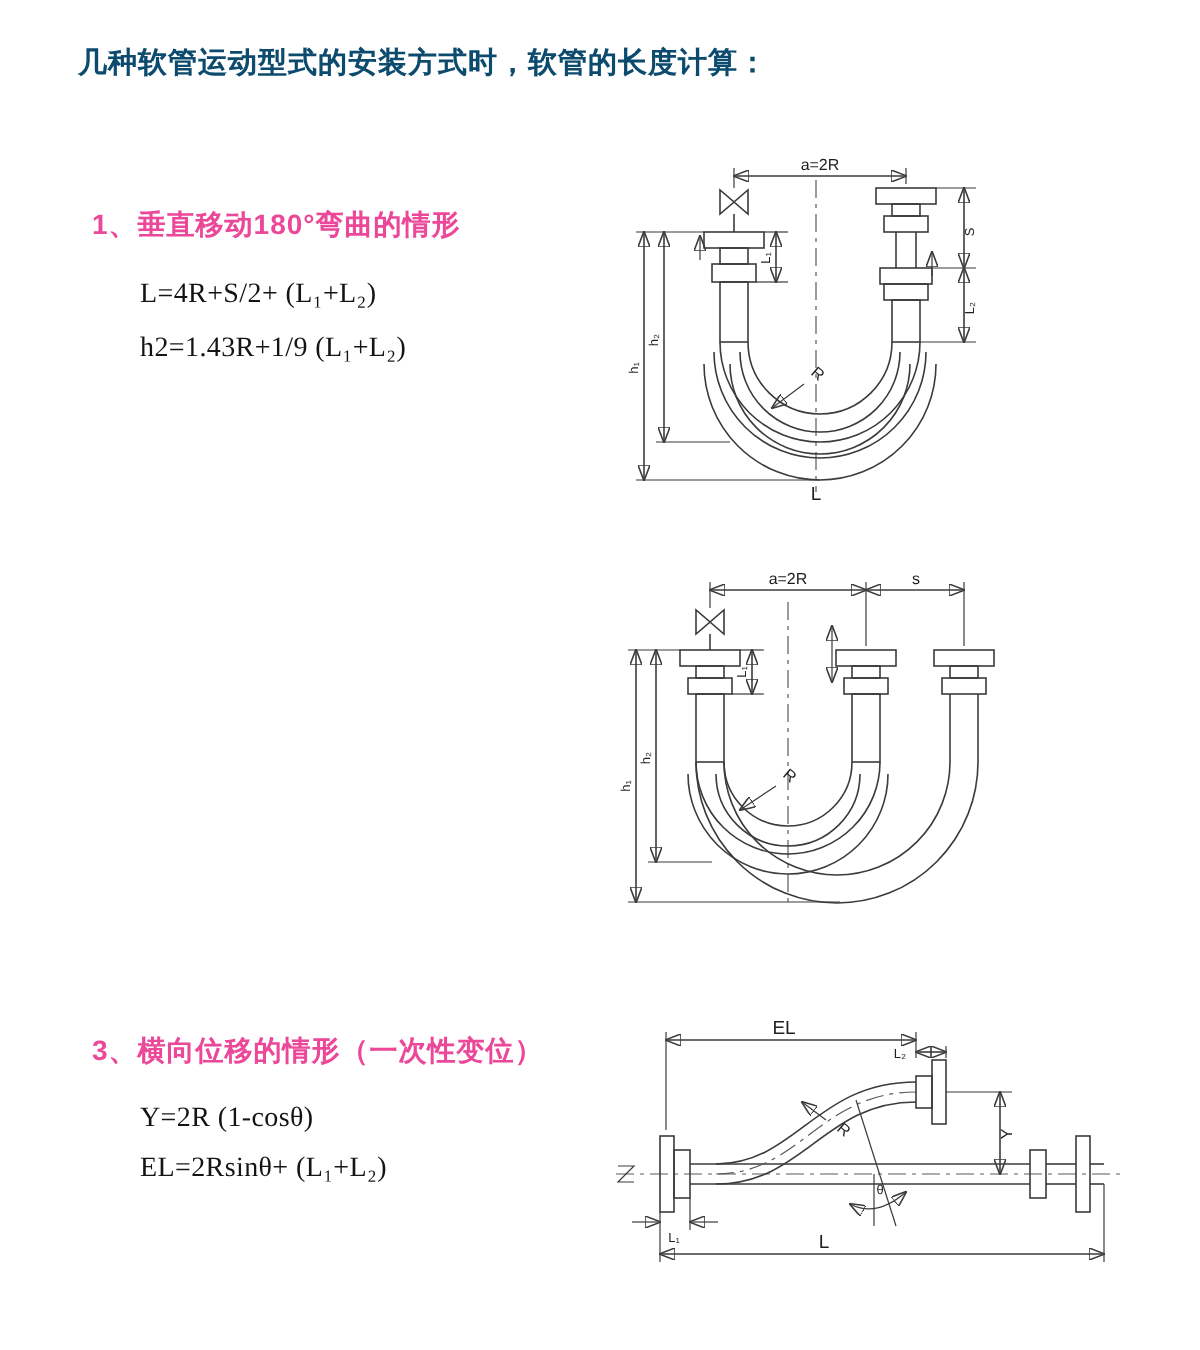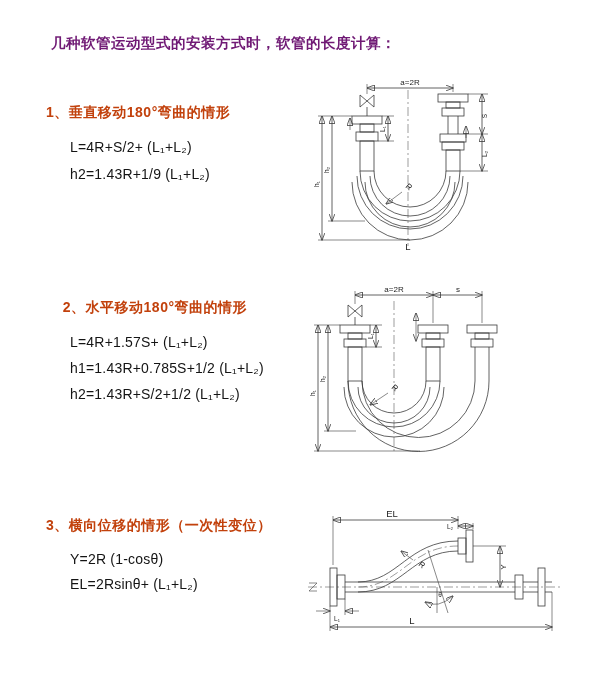--- a/index.html
+++ b/index.html
@@ -3,26 +3,26 @@
 <meta charset="utf-8">
 <style>
   html,body{margin:0;padding:0;}
   body{
     width:600px;height:675px;background:#ffffff;position:relative;overflow:hidden;
     font-family:"Liberation Sans","DejaVu Sans",sans-serif;color:#151515;
   }
   .page{position:absolute;inset:0;}
   .title{
     position:absolute;left:35px;top:18px;font-size:14.5px;font-weight:700;
-    letter-spacing:0.5px;color:#701a75;margin:16px;
+    letter-spacing:0.5px;color:#0c4a6e;margin:4px;
   }
   .sec{position:absolute;left:46px;}
   .sec1{top:104px;} .sec2{top:299px;} .sec3{top:517px;}
-  .heading{font-size:14px;font-weight:700;color:#c2410c;height:22px;letter-spacing:0.5px;text-align:center;}
-  .formulas{margin-left:24px;margin-top:8px;}
+  .heading{font-size:14px;font-weight:700;color:#ec4899;height:22px;letter-spacing:0.5px;}
+  .formulas{margin-left:24px;margin-top:8px;font-family:Liberation Serif, serif;}
   .formula{font-size:14px;font-weight:400;color:#141414;height:27px;line-height:27px;letter-spacing:0.2px;}
   .sec2 .formula{height:26px;line-height:26px;}
   .sec3 .formula{height:25px;line-height:25px;}
   .diag{position:absolute;}
   .d1{left:310px;top:72px;}
   .d2{left:308px;top:283px;}
   .d3{left:300px;top:505px;}
   .diag line,.diag path,.diag rect{stroke:#3b3b3b;fill:none;stroke-width:0.8;}
   .diag .cl{stroke:#5a5a5a;stroke-width:0.6;stroke-dasharray:9 3 2 3;}
   .diag .thin{stroke-width:0.6;}
@@ -38,28 +38,20 @@
   <h1 class="title">几种软管运动型式的安装方式时，软管的长度计算：</h1>
 
   <section class="sec sec1">
     <div class="heading">1、垂直移动180°弯曲的情形</div>
     <div class="formulas">
       <div class="formula">L=4R+S/2+ (L₁+L₂)</div>
       <div class="formula">h2=1.43R+1/9 (L₁+L₂)</div>
     </div>
   </section>
 
-  <section class="sec sec2">
-    <div class="heading">2、水平移动180°弯曲的情形</div>
-    <div class="formulas">
-      <div class="formula">L=4R+1.57S+ (L₁+L₂)</div>
-      <div class="formula">h1=1.43R+0.785S+1/2 (L₁+L₂)</div>
-      <div class="formula">h2=1.43R+S/2+1/2 (L₁+L₂)</div>
-    </div>
-  </section>
 
   <section class="sec sec3">
     <div class="heading">3、横向位移的情形（一次性变位）</div>
     <div class="formulas">
       <div class="formula">Y=2R (1-cosθ)</div>
       <div class="formula">EL=2Rsinθ+ (L₁+L₂)</div>
     </div>
   </section>
 
   <svg class="diag d1" width="285" height="180" viewBox="0 0 285 180">

